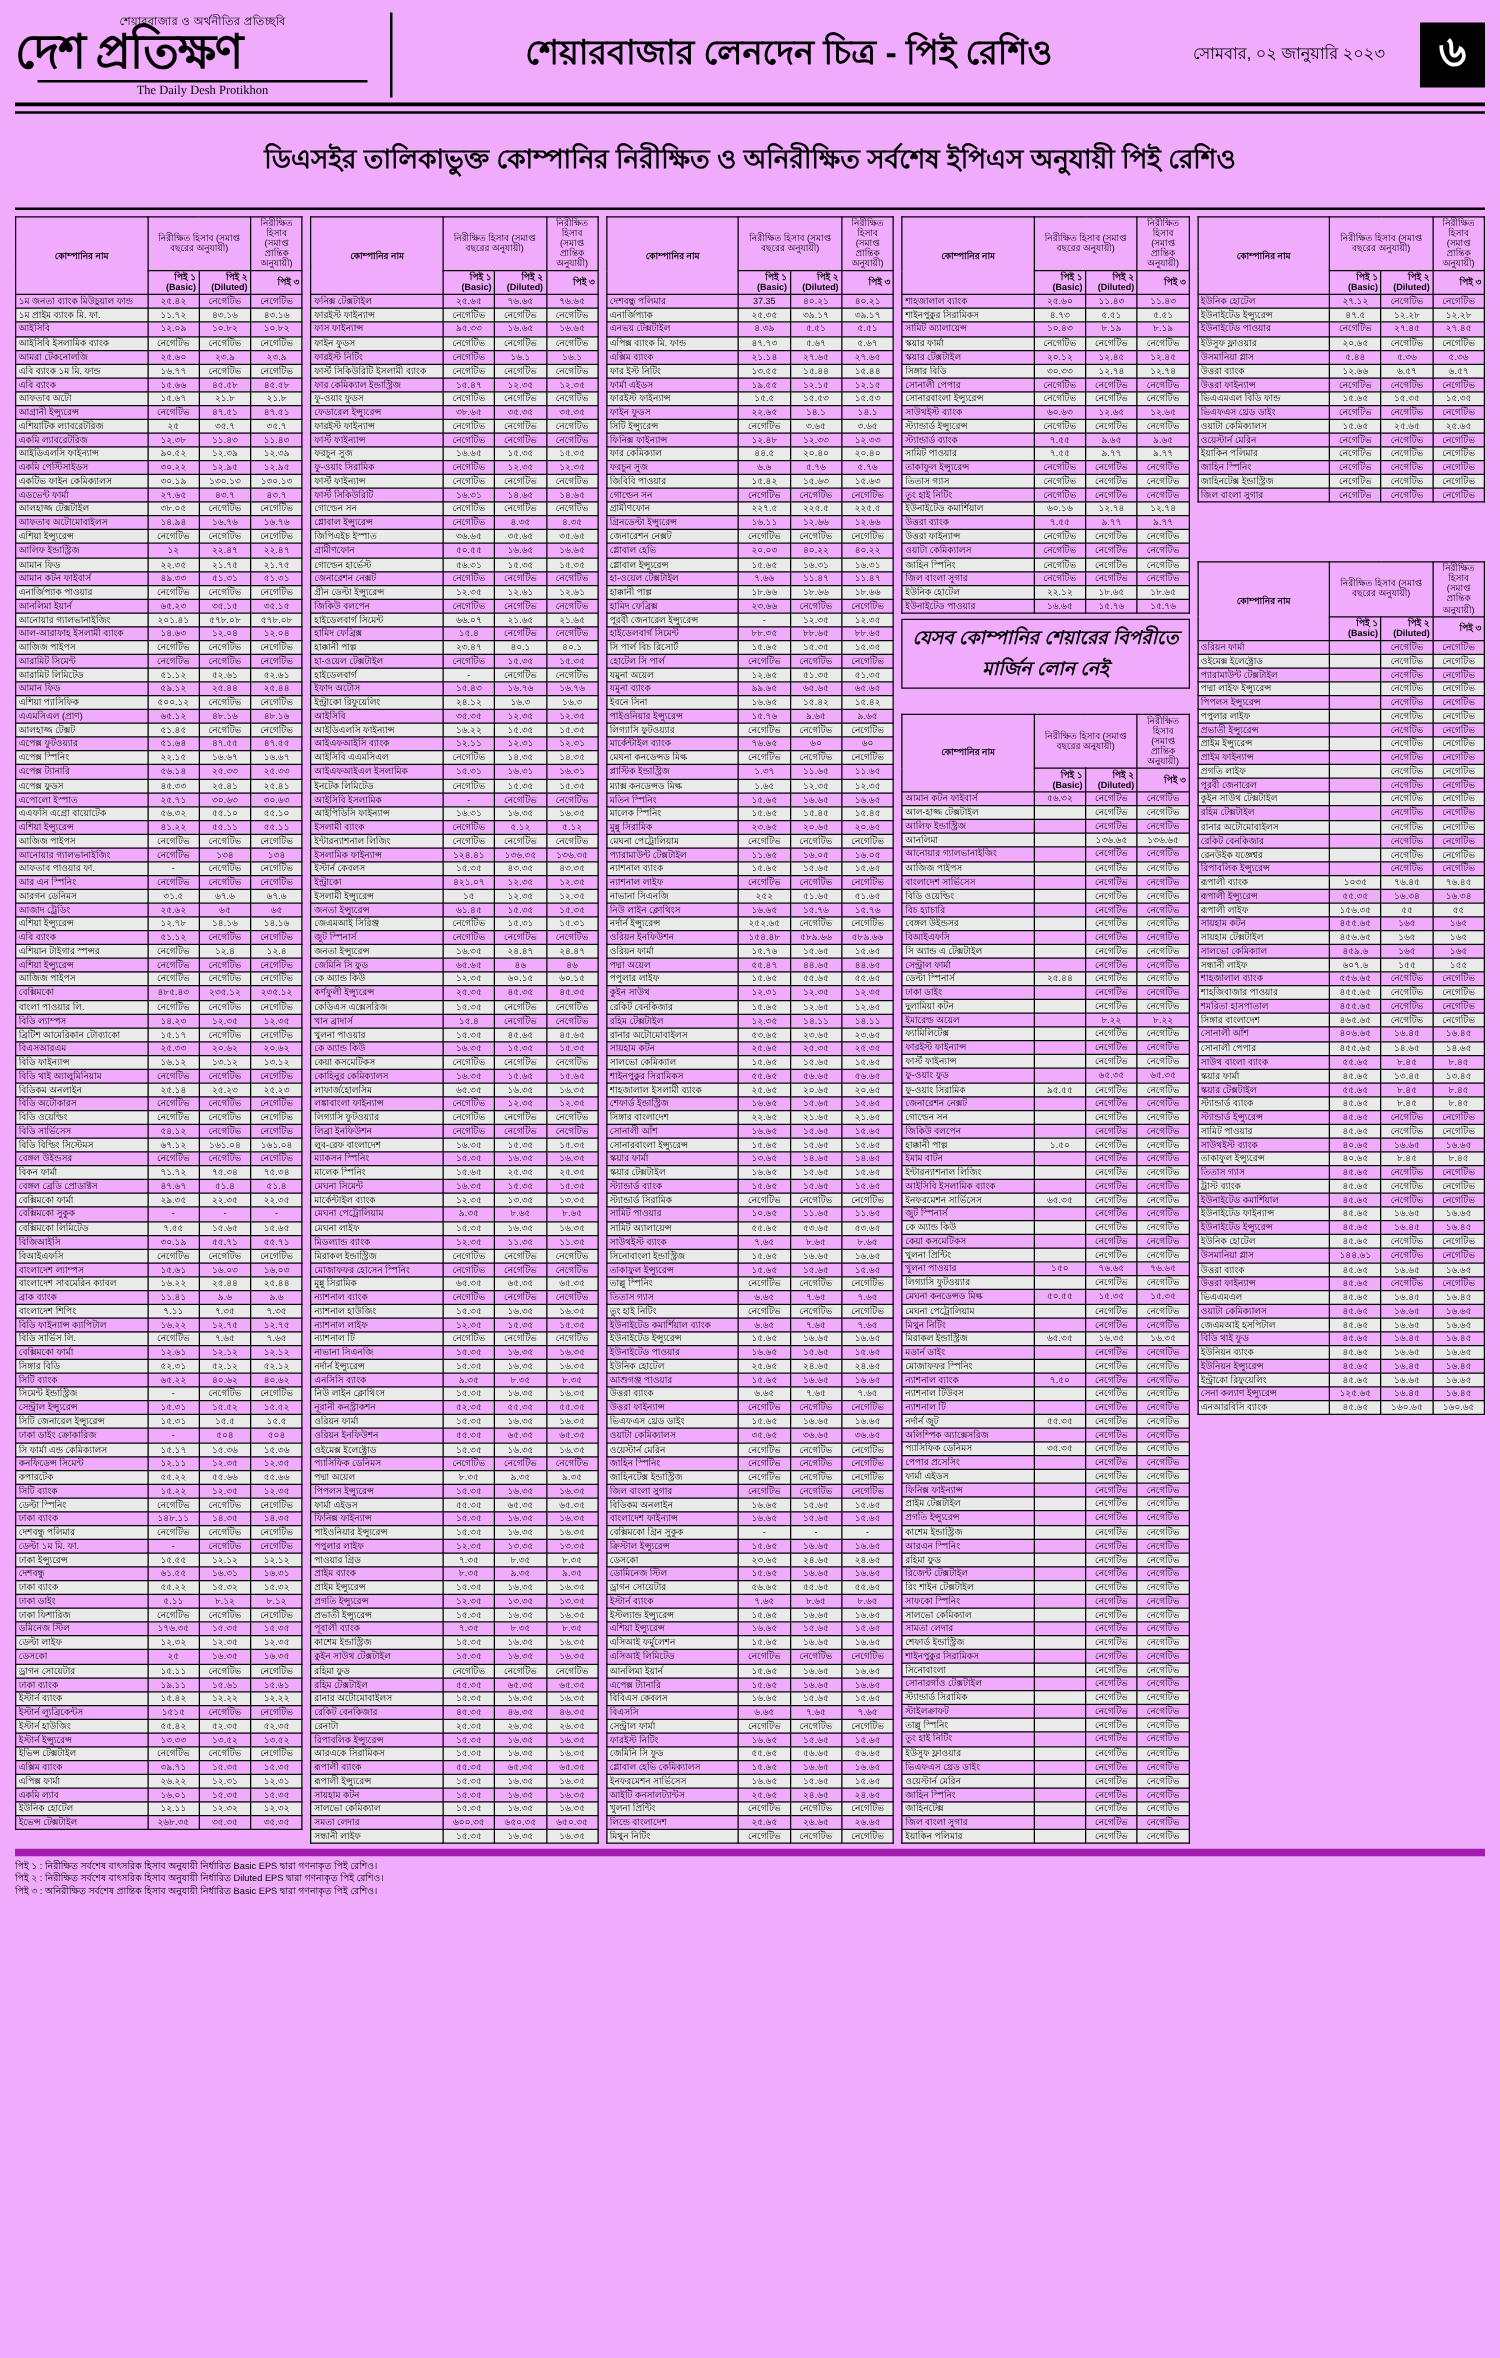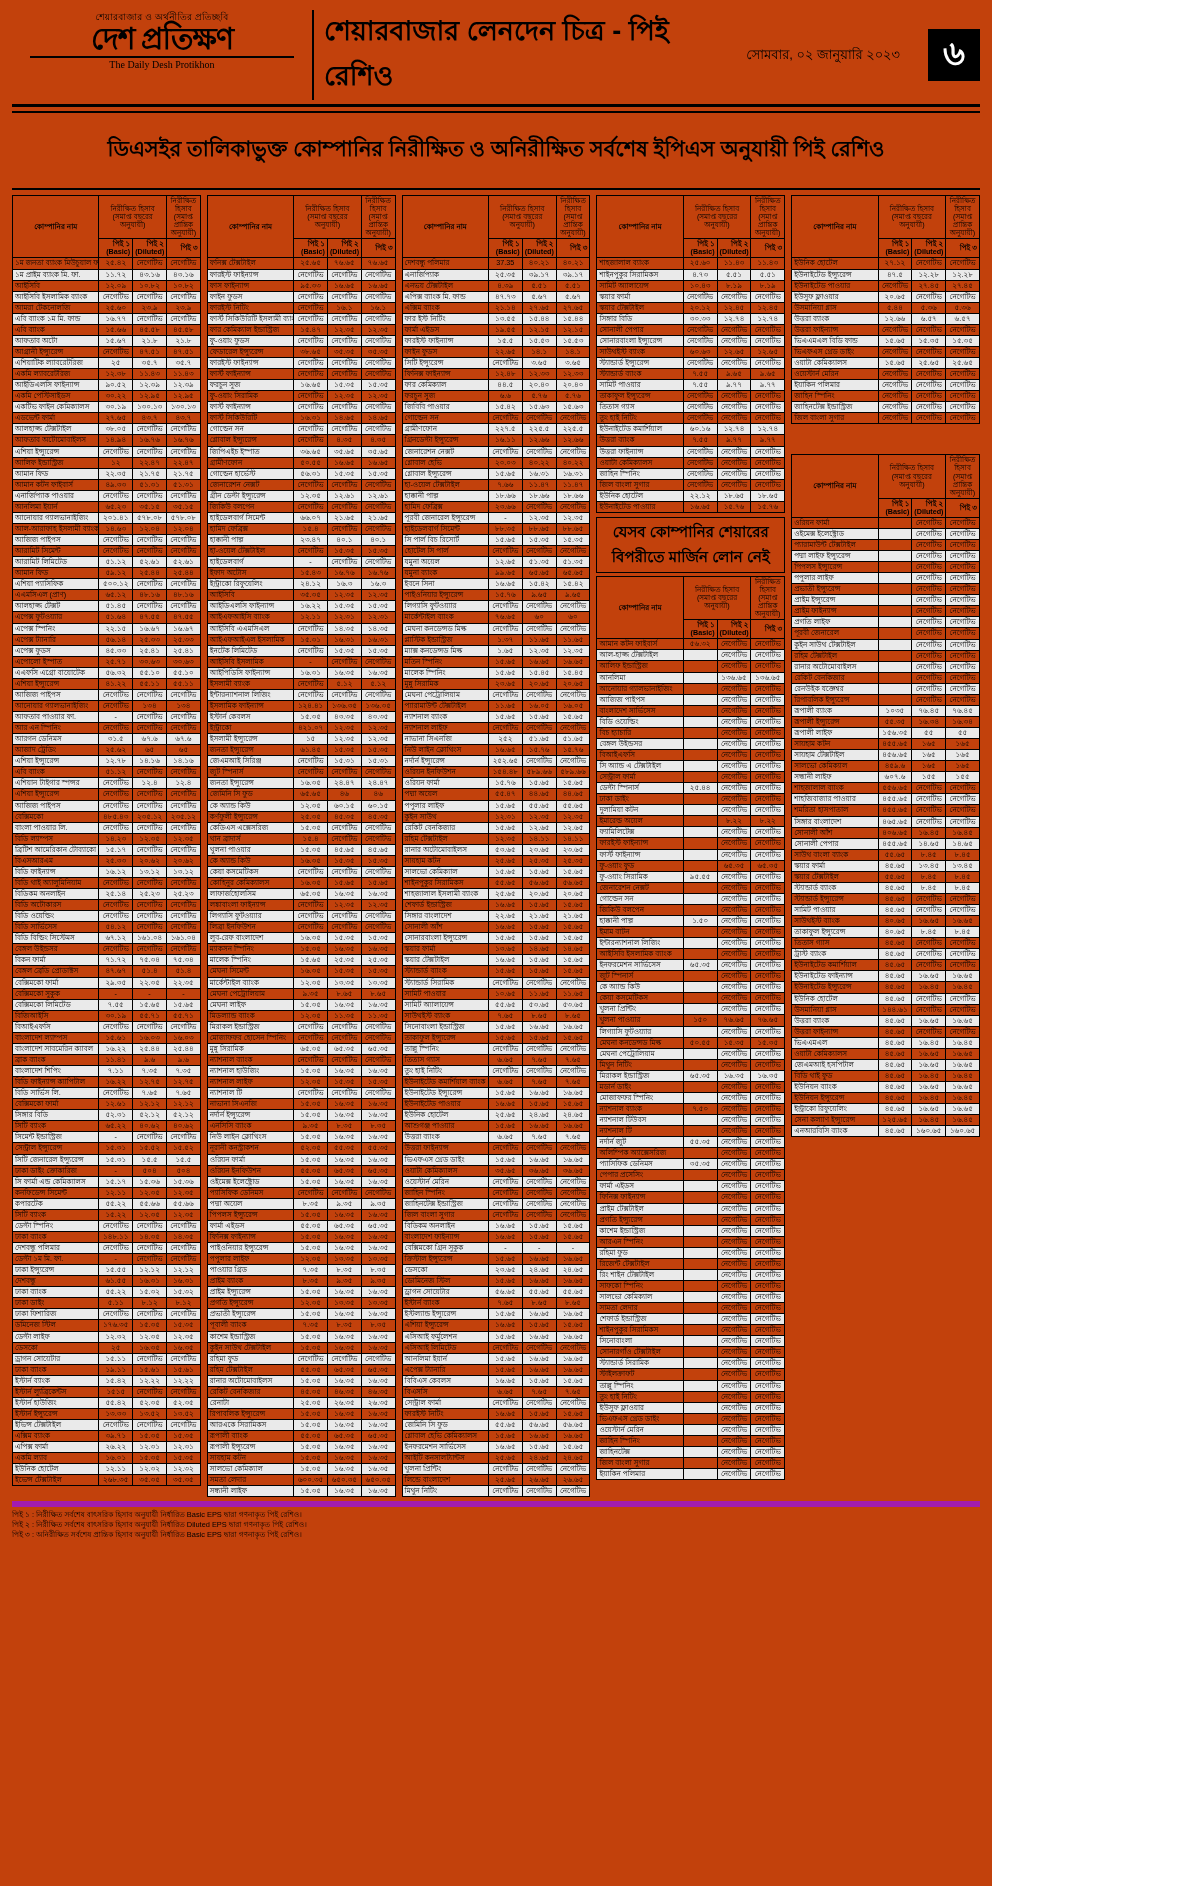--- a/index.html
+++ b/index.html
@@ -1,37 +1,37 @@
 <!DOCTYPE html>
 <html><head>
 <meta charset="utf-8">
 <style>
   html,body{margin:0;padding:0;background:#fff;}
   body{width:1200px;height:1886px;font-family:"Liberation Sans", sans-serif;color:#000;}
-  .page{width:992px;height:1886px;box-sizing:border-box;padding:10px 12px;position:relative;background:#c2410c;}
+  .page{width:1200px;height:1886px;box-sizing:border-box;padding:10px 12px;position:relative;background:#f0abfc;}
 
   
   .masthead{display:flex;align-items:stretch;border-bottom:3px solid #000;padding-bottom:4px;}
   .logo-block{width:300px;position:relative;}
   .logo-tag{font-size:9px;text-align:center;letter-spacing:.3px;margin-bottom:-2px;}
-  .logo-main{font-size:30px;font-weight:bold;letter-spacing:-1px;line-height:1.05;text-align:center;
+  .logo-main{font-size:38px;font-weight:bold;letter-spacing:-1px;line-height:1.05;
              font-family:"Liberation Serif", serif;}
   .logo-sub{font-size:10px;text-align:center;font-family:"Liberation Serif",serif;}
   .logo-rule{height:2px;background:#000;margin:1px 18px;}
   .head-center{flex:1;display:flex;align-items:center;justify-content:center;border-left:2px solid #000000;padding-left:10px;}
   .head-center .t{font-size:27px;font-weight:bold;}
   .head-right{width:250px;display:flex;align-items:center;justify-content:flex-end;gap:28px;}
   .head-date{font-size:13px;}
   .pagebox{background:#000;color:#fff;font-size:34px;font-weight:bold;width:52px;height:52px;
            display:flex;align-items:center;justify-content:center;}
 
   
   .secbar{border-top:2px solid #000;border-bottom:2px solid #000;margin-top:4px;
           text-align:center;font-size:21px;font-weight:bold;padding:20px 0;}
-  .subbar{border:1px solid #000;text-align:center;font-size:15px;font-weight:bold;padding:2px 0;margin:4px 0 3px;}
+  .subbar{border:1px solid #000;text-align:center;font-size:15px;font-weight:bold;padding:2px 0;margin:4px 0 20px;font-style:italic;}
 
   
   .cols{display:flex;gap:6px;margin-top:5px;align-items:flex-start;}
   .col{flex:1;min-width:0;}
 
   
   table.t{border-collapse:collapse;width:100%;table-layout:fixed;}
   table.t th, table.t td{border:1px solid #000;font-size:7.2px;line-height:1.12;padding:1px 2px;}
   table.t td.name{text-align:left;white-space:nowrap;overflow:hidden;}
   table.t td.num{text-align:center;}

